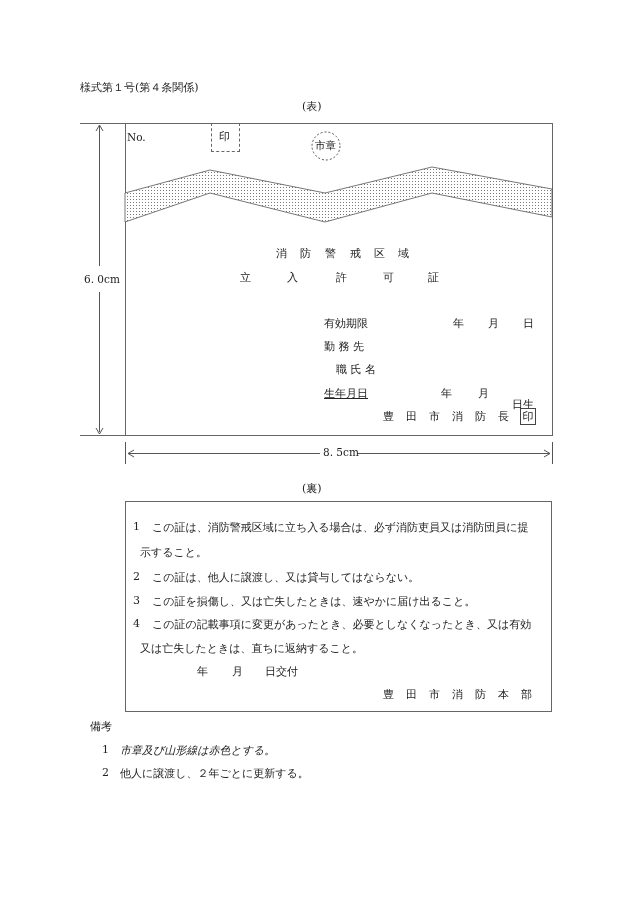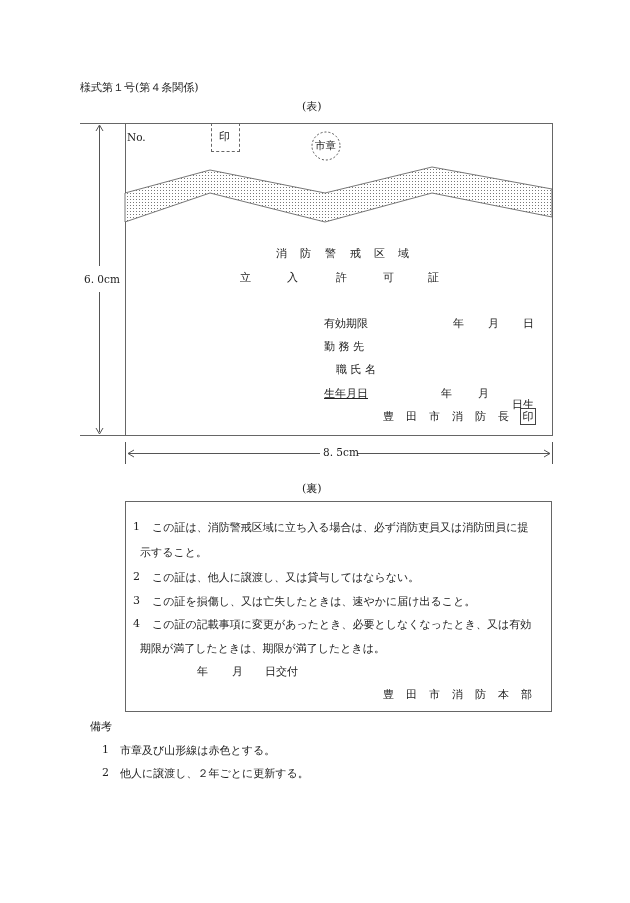--- a/index.html
+++ b/index.html
@@ -104,33 +104,33 @@
 <div class="abs t11" style="left:140px;top:545px;">示すること。</div>
 
 <div class="abs t11" style="left:133px;top:570px;">2</div>
 <div class="abs t11" style="left:152px;top:570px;">この証は、他人に譲渡し、又は貸与してはならない。</div>
 
 <div class="abs t11" style="left:133px;top:594px;">3</div>
 <div class="abs t11" style="left:152px;top:594px;">この証を損傷し、又は亡失したときは、速やかに届け出ること。</div>
 
 <div class="abs t11" style="left:133px;top:617px;">4</div>
 <div class="abs t11" style="left:152px;top:617px;text-align:right;">この証の記載事項に変更があったとき、必要としなくなったとき、又は有効</div>
-<div class="abs t11" style="left:140px;top:641px;">期限が満了したときは、期限が満了したときは。</div>
+<div class="abs t11" style="left:140px;top:641px;">又は亡失したときは、直ちに返納すること。</div>
 
 <div class="abs t11" style="left:197px;top:664px;">年</div>
 <div class="abs t11" style="left:232px;top:664px;">月</div>
 <div class="abs t11" style="left:265px;top:664px;">日交付</div>
 
 <div class="abs t11" style="left:383px;top:687px;">
   <span style="position:absolute;left:0px;">豊</span>
   <span style="position:absolute;left:23px;">田</span>
   <span style="position:absolute;left:46px;">市</span>
   <span style="position:absolute;left:69px;">消</span>
   <span style="position:absolute;left:92px;">防</span>
   <span style="position:absolute;left:115px;">本</span>
   <span style="position:absolute;left:138px;">部</span>
 </div>
 
 <div class="abs t11" style="left:90px;top:719px;">備考</div>
 <div class="abs t11" style="left:102px;top:743px;">1</div>
-<div class="abs t11" style="left:120px;top:743px;">市章及び山形線は赤色とする。</div>
+<div class="abs t11" style="left:120px;top:743px;font-style:italic;">市章及び山形線は赤色とする。</div>
 <div class="abs t11" style="left:102px;top:766px;">2</div>
 <div class="abs t11" style="left:120px;top:766px;">他人に譲渡し、２年ごとに更新する。</div>
 
 </body></html>

